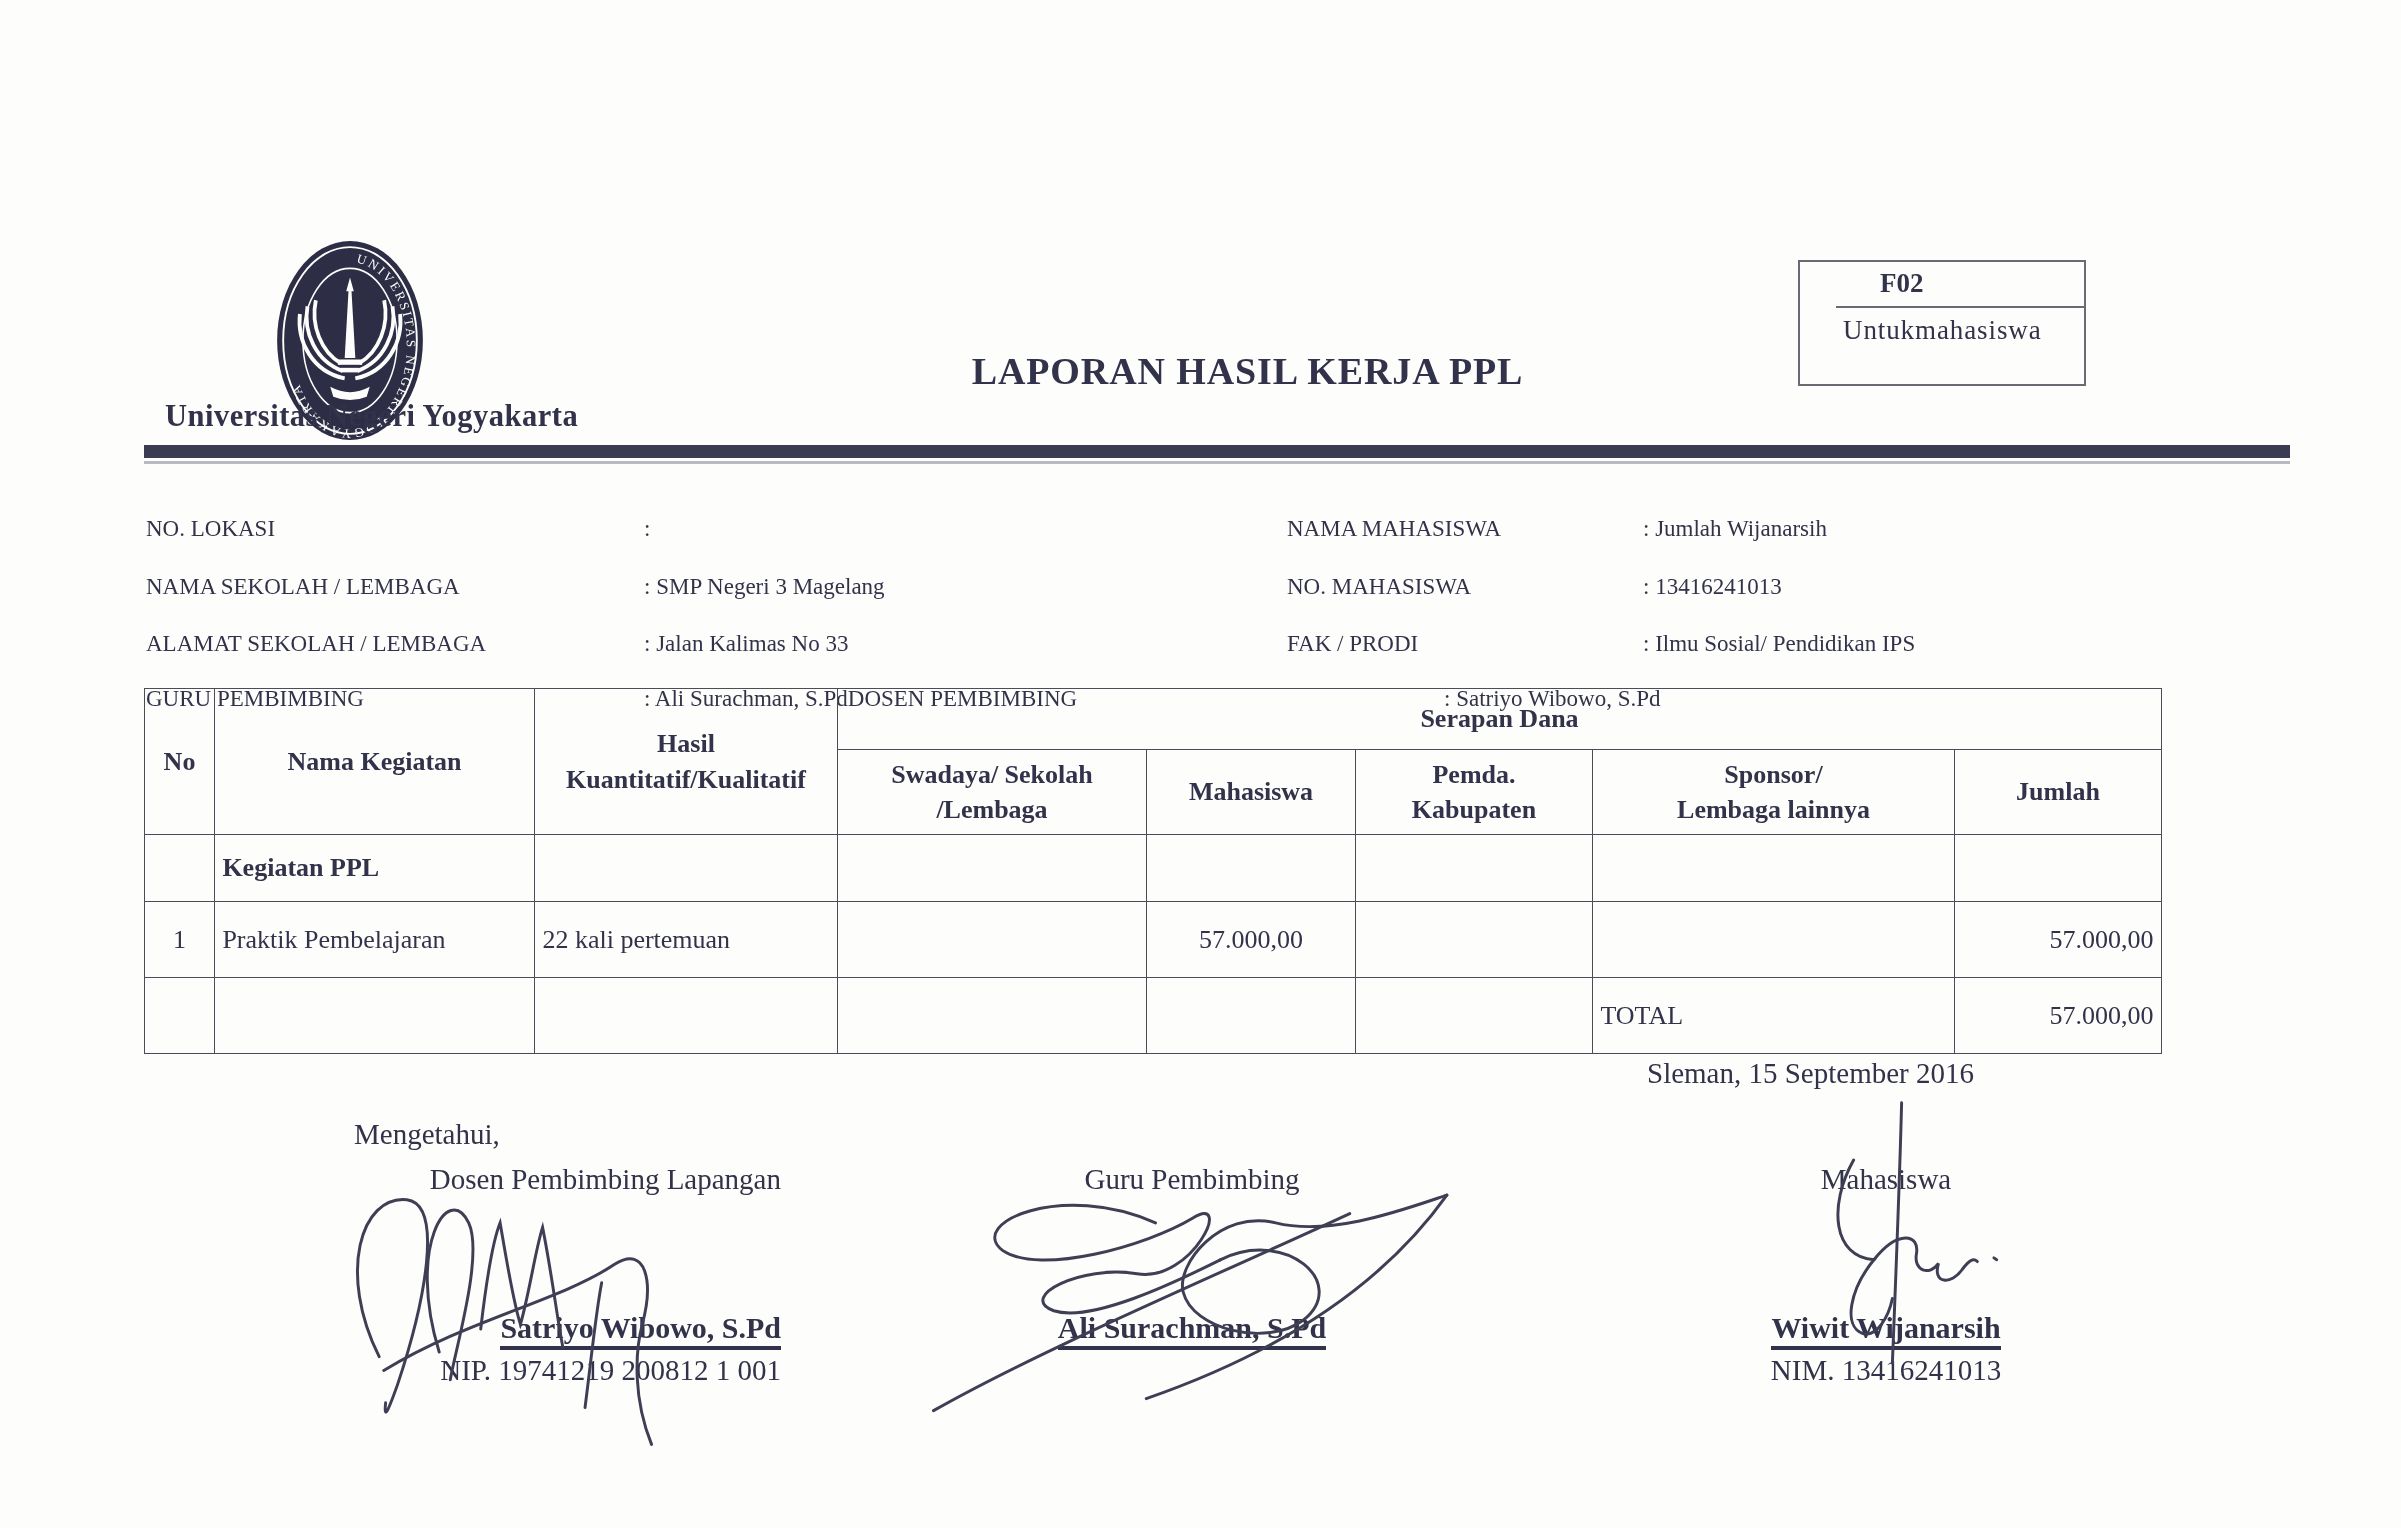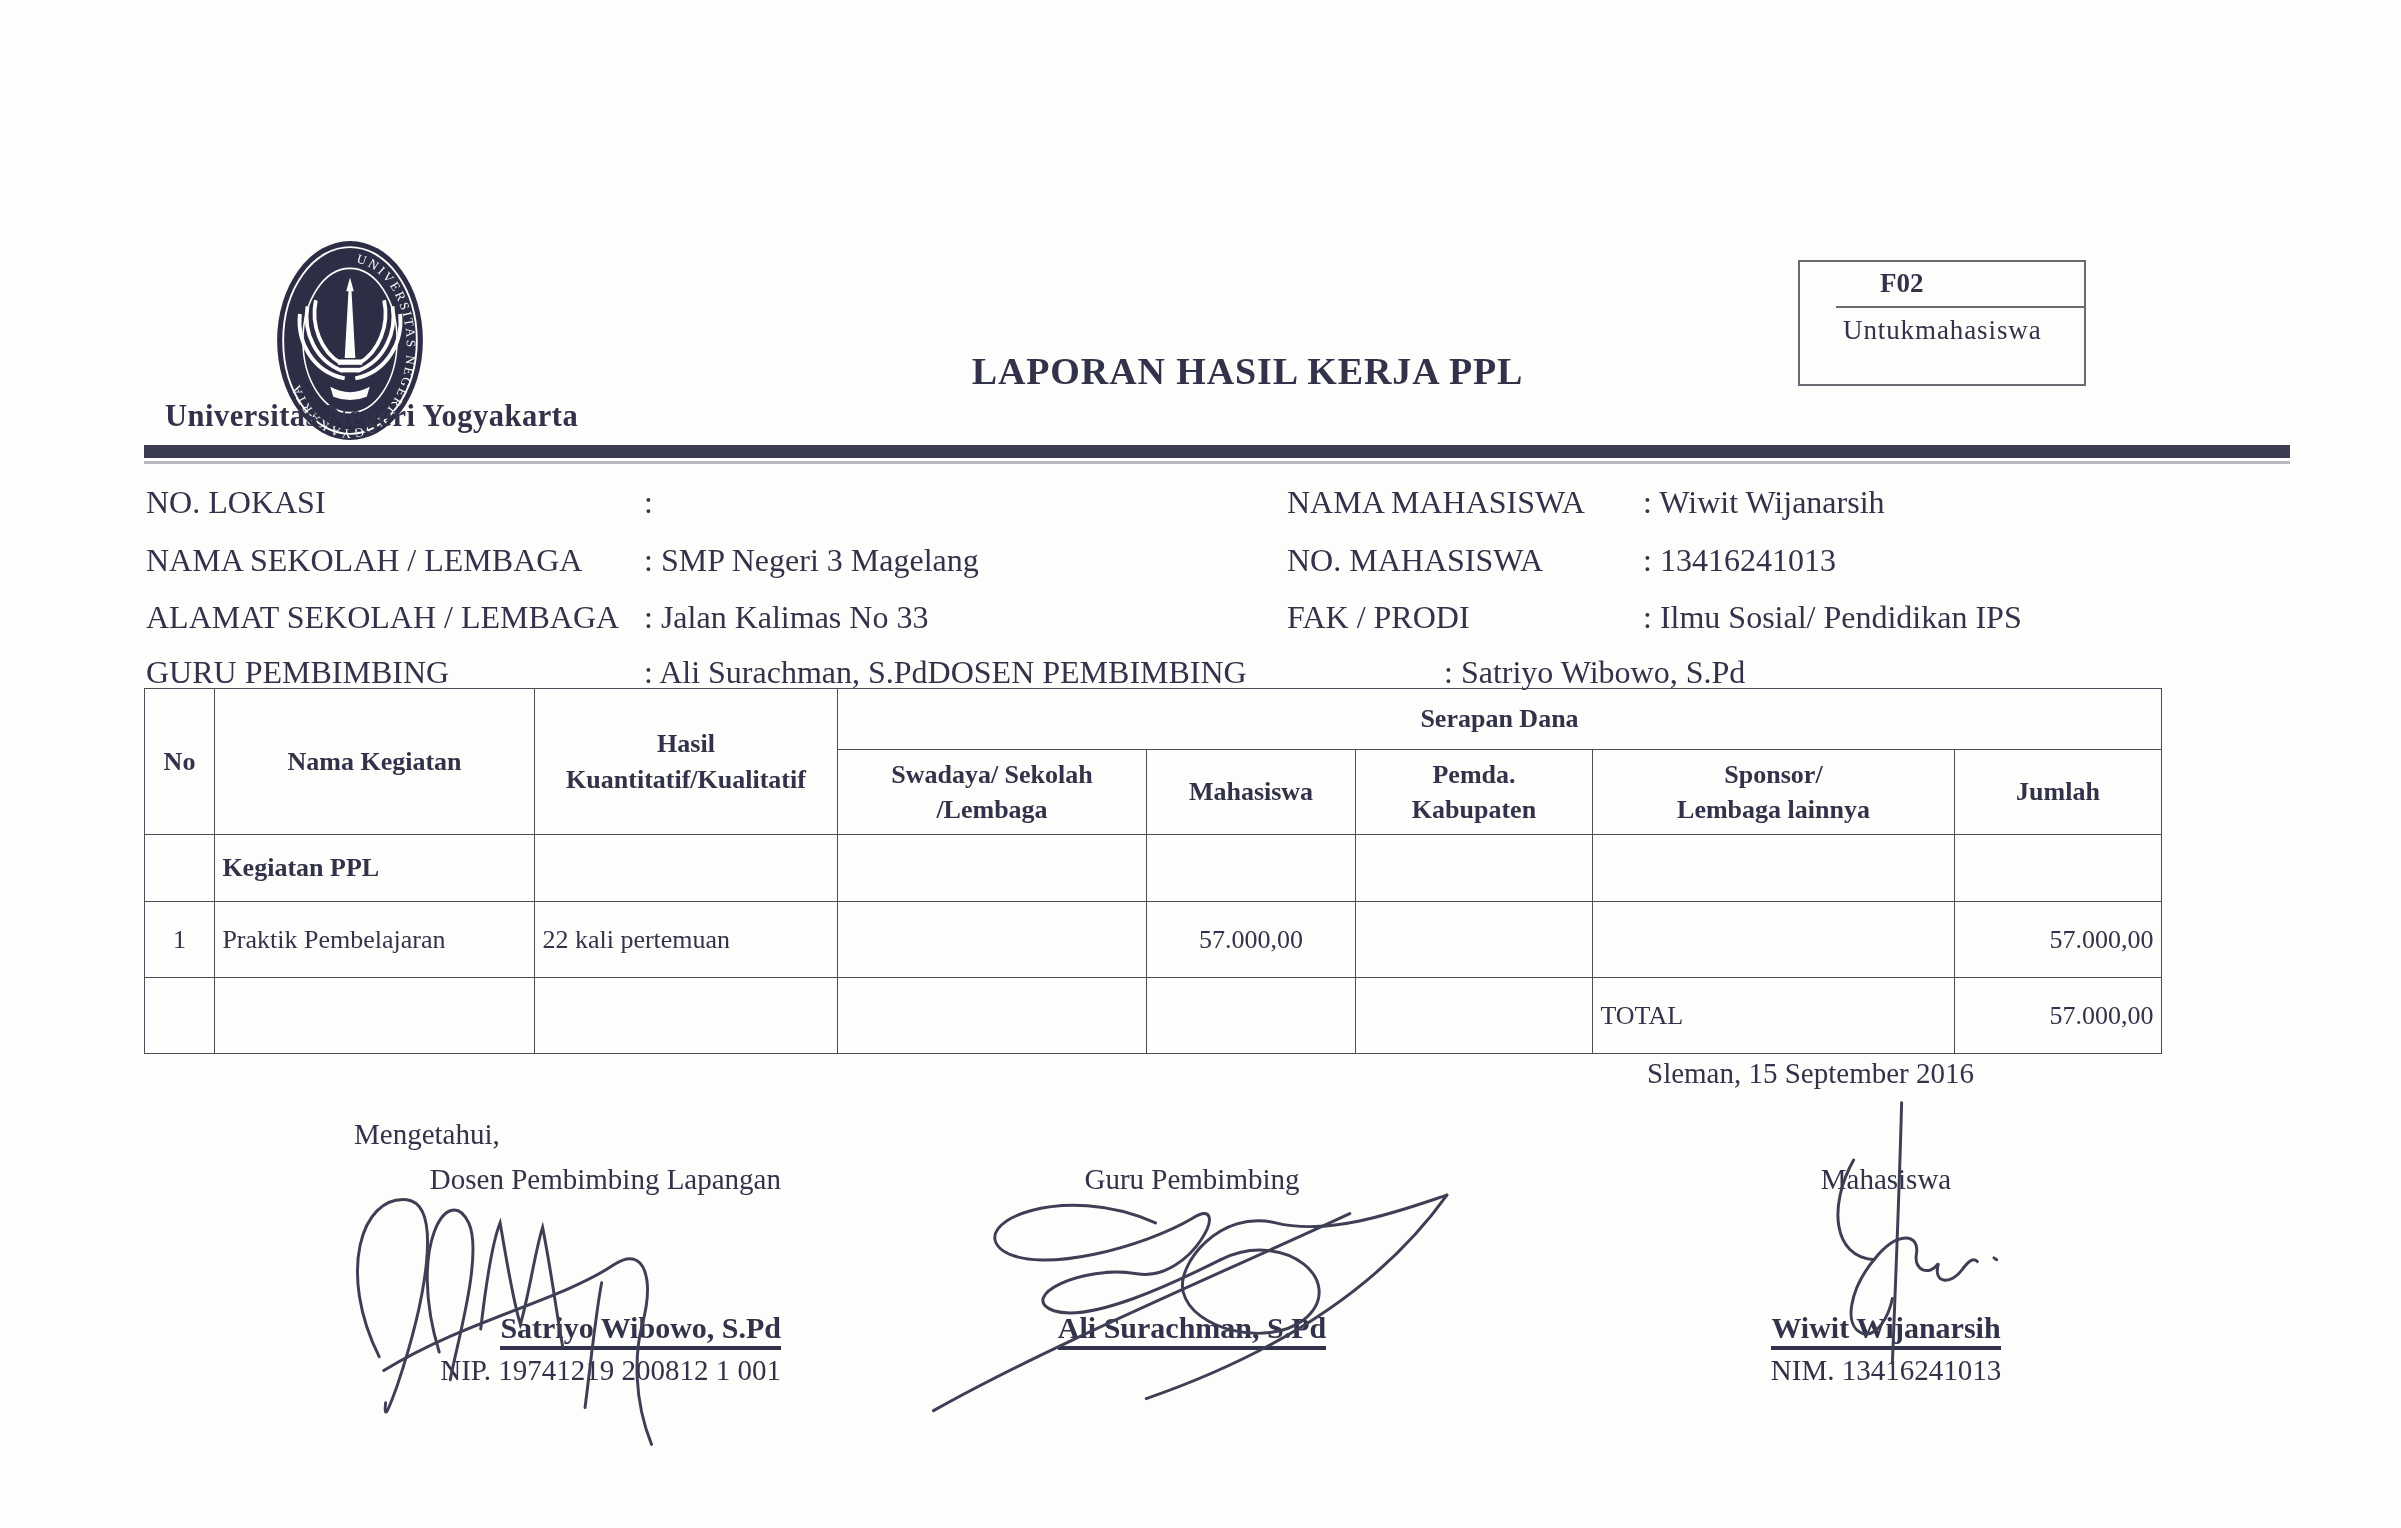--- a/index.html
+++ b/index.html
@@ -20,21 +20,21 @@
   
   .brand-name{left:165px;top:399px;font-size:30.5px;font-weight:bold;letter-spacing:0.5px;}
   .doc-title{left:924px;top:349px;width:647px;text-align:center;font-size:38px;font-weight:bold;letter-spacing:0.9px;}
   .form-box{left:1798px;top:260px;width:288px;height:126px;border:2.8px solid #6a6a74;background:transparent;}
   .form-box .code{display:block;border-bottom:2.8px solid #6a6a74;padding:5.5px 0 7.4px 44px;font-size:27px;font-weight:bold;margin-left:36px;}
   .form-box .aud{display:block;padding:7.4px 0 0 43px;font-size:27px;letter-spacing:0.9px;}
   .rule-bar{left:144px;top:445px;width:2146px;height:13px;background:#3b3b52;}
   .rule-bar-shadow{left:144px;top:461px;width:2146px;height:2.8px;background:#b9b9c2;}
 
   
-  .info-line{font-size:32px;white-space:nowrap;}
+  .info-line{font-size:23px;white-space:nowrap;margin-top:32px;}
   .lbl-l{left:146px;}
   .val-l{left:644px;}
   .lbl-r{left:1287px;}
   .val-r{left:1643px;}
   .val-r4{left:1444px;}
 
   
   table.report{
     position:absolute;left:144px;top:688px;width:2017px;
     border-collapse:collapse;table-layout:fixed;font-size:26px;
@@ -102,21 +102,21 @@
     <span class="code">F02</span>
     <span class="aud">Untukmahasiswa</span>
   </div>
 
   <div class="abs rule-bar"></div>
   <div class="abs rule-bar-shadow"></div>
 
   <div class="abs info-line lbl-l" style="top:484px;">NO. LOKASI</div>
   <div class="abs info-line val-l" style="top:484px;">:</div>
   <div class="abs info-line lbl-r" style="top:484px;">NAMA MAHASISWA</div>
-  <div class="abs info-line val-r" style="top:484px;">: Wiwit Wijanarsih</div>
+  <div class="abs info-line val-r" style="top:484px;">: Jumlah Wijanarsih</div>
 
   <div class="abs info-line lbl-l" style="top:542px;">NAMA SEKOLAH / LEMBAGA</div>
   <div class="abs info-line val-l" style="top:542px;">: SMP Negeri 3 Magelang</div>
   <div class="abs info-line lbl-r" style="top:542px;">NO. MAHASISWA</div>
   <div class="abs info-line val-r" style="top:542px;">: 13416241013</div>
 
   <div class="abs info-line lbl-l" style="top:599px;">ALAMAT SEKOLAH / LEMBAGA</div>
   <div class="abs info-line val-l" style="top:599px;">: Jalan Kalimas No 33</div>
   <div class="abs info-line lbl-r" style="top:599px;">FAK / PRODI</div>
   <div class="abs info-line val-r" style="top:599px;">: Ilmu Sosial/ Pendidikan IPS</div>

